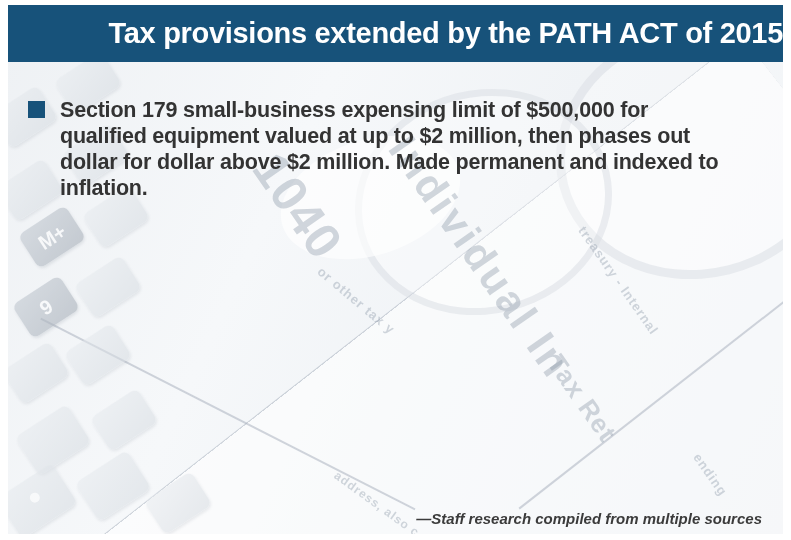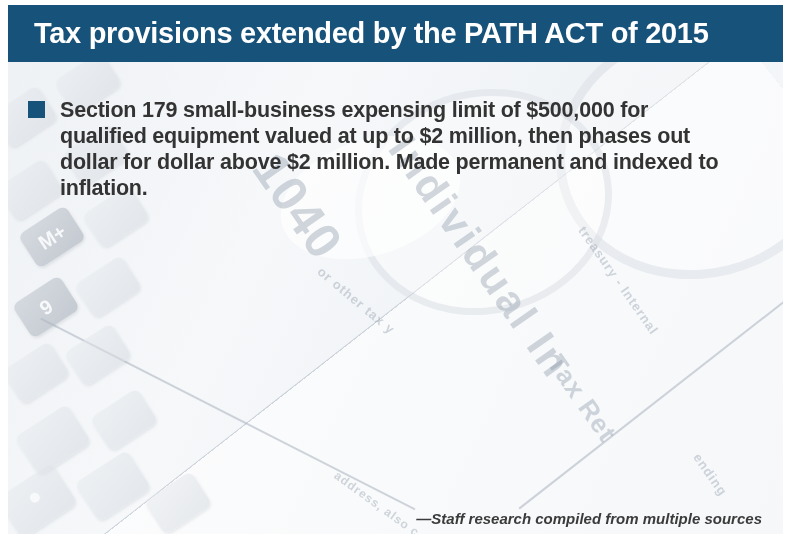--- a/index.html
+++ b/index.html
@@ -40,21 +40,21 @@
     box-shadow:0 -1px 0 rgba(160,170,184,.5);
   }
   .edge-line{position:absolute;height:1.5px;background:rgba(163,172,185,.5);}
   .wm{
     position:absolute;color:rgba(138,150,166,.38);font-weight:bold;
     transform:rotate(55deg);white-space:nowrap;letter-spacing:1px;
   }
   
   .header{
     position:absolute;left:0;top:0;right:0;height:57px;
-    background:var(--header-bg,#17527A);display:flex;align-items:center;
+    background:var(--header-bg,#17527A);display:flex;align-items:center;justify-content:flex-end;
   }
   .header .title{
     color:#ffffff;font-weight:bold;font-size:29px;letter-spacing:-0.3px;
     padding-left:26px;white-space:nowrap;
   }
   
   .content{position:absolute;left:20px;top:92px;width:694px;}
   .item{display:flex;margin-bottom:18px;font-weight:bold;}
   .sq{
     flex:none;width:17px;height:17px;margin-top:4px;margin-right:15px;

